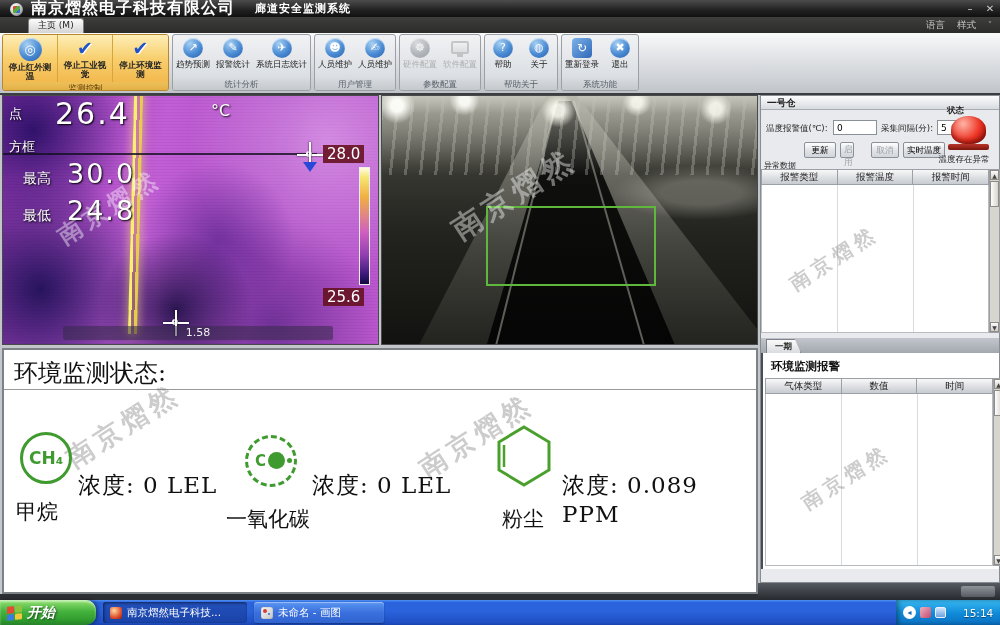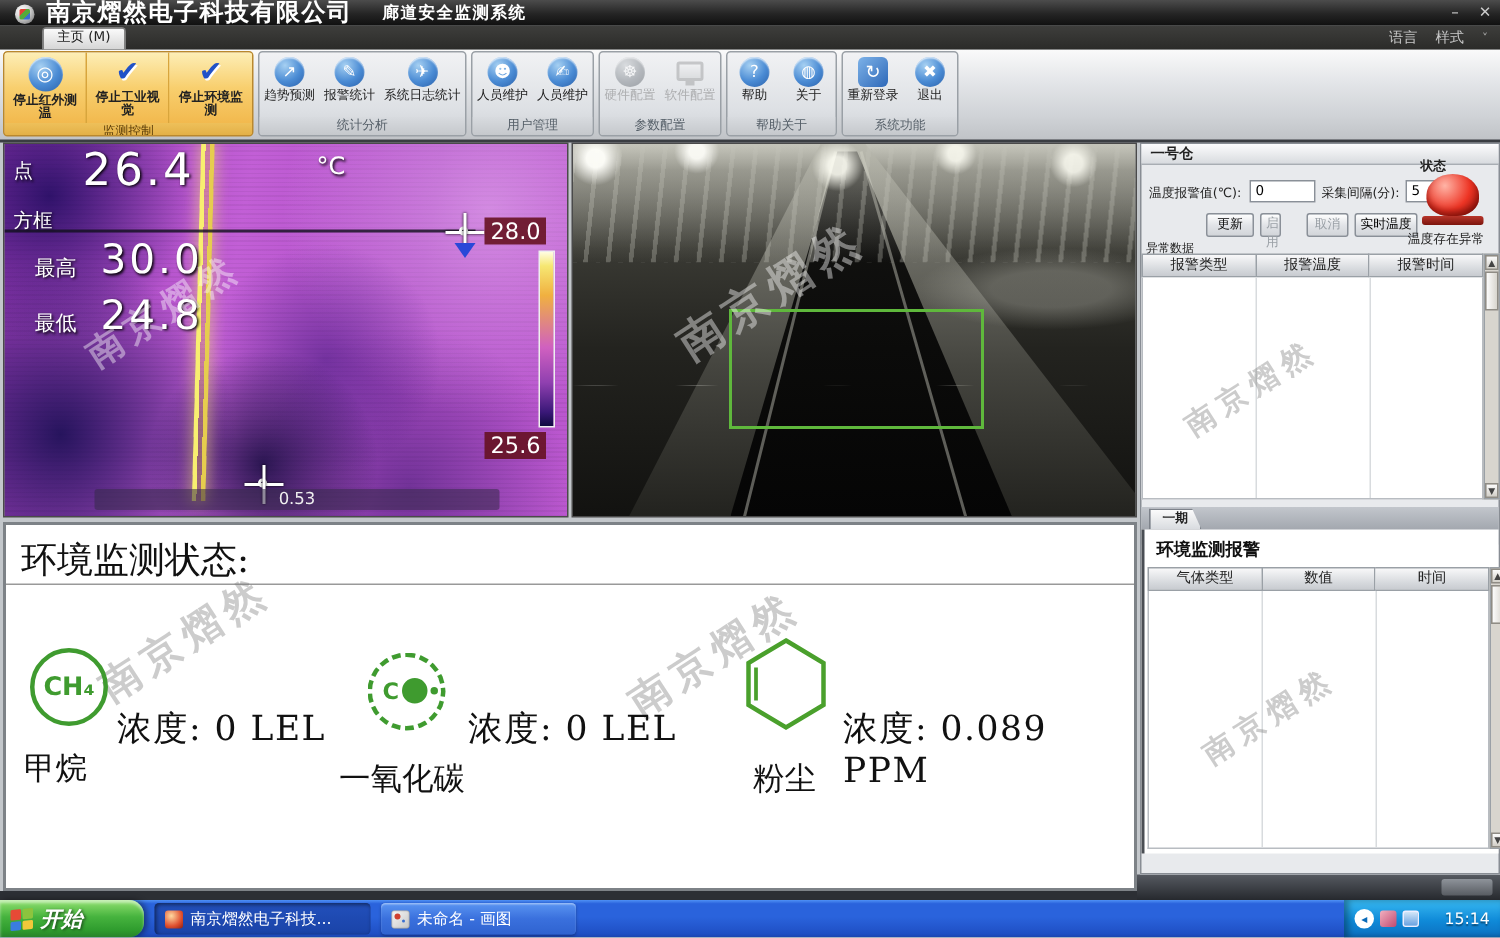--- a/index.html
+++ b/index.html
@@ -284,21 +284,21 @@
     <div class="cross" style="left:294px;top:46px">
         <span class="dot"></span>
       </div>
     <div class="t-tri"></div>
     <span class="t-tag" style="left:320px;top:49px">28.0</span>
     <div class="scalebar"></div>
     <span class="t-tag" style="left:320px;top:192px">25.6</span>
     <div class="cross" style="left:160px;top:214px">
         <span class="dot"></span>
       </div>
-    <div class="t-ebar">0.53</div>
+    <div class="t-ebar">1.58</div>
     <span class="wm wm-light" style="left:48px;top:95px;font-size:24px">南京熠然</span>
   </div>
 
   <div class="camera">
     <div class="cam-walk"></div>
     <div class="cam-belt"></div>
     <div class="cam-rail rail-l"></div>
     <div class="cam-rail rail-r"></div>
     <div class="cam-ceil"></div>
     <div class="cam-lights"></div>

